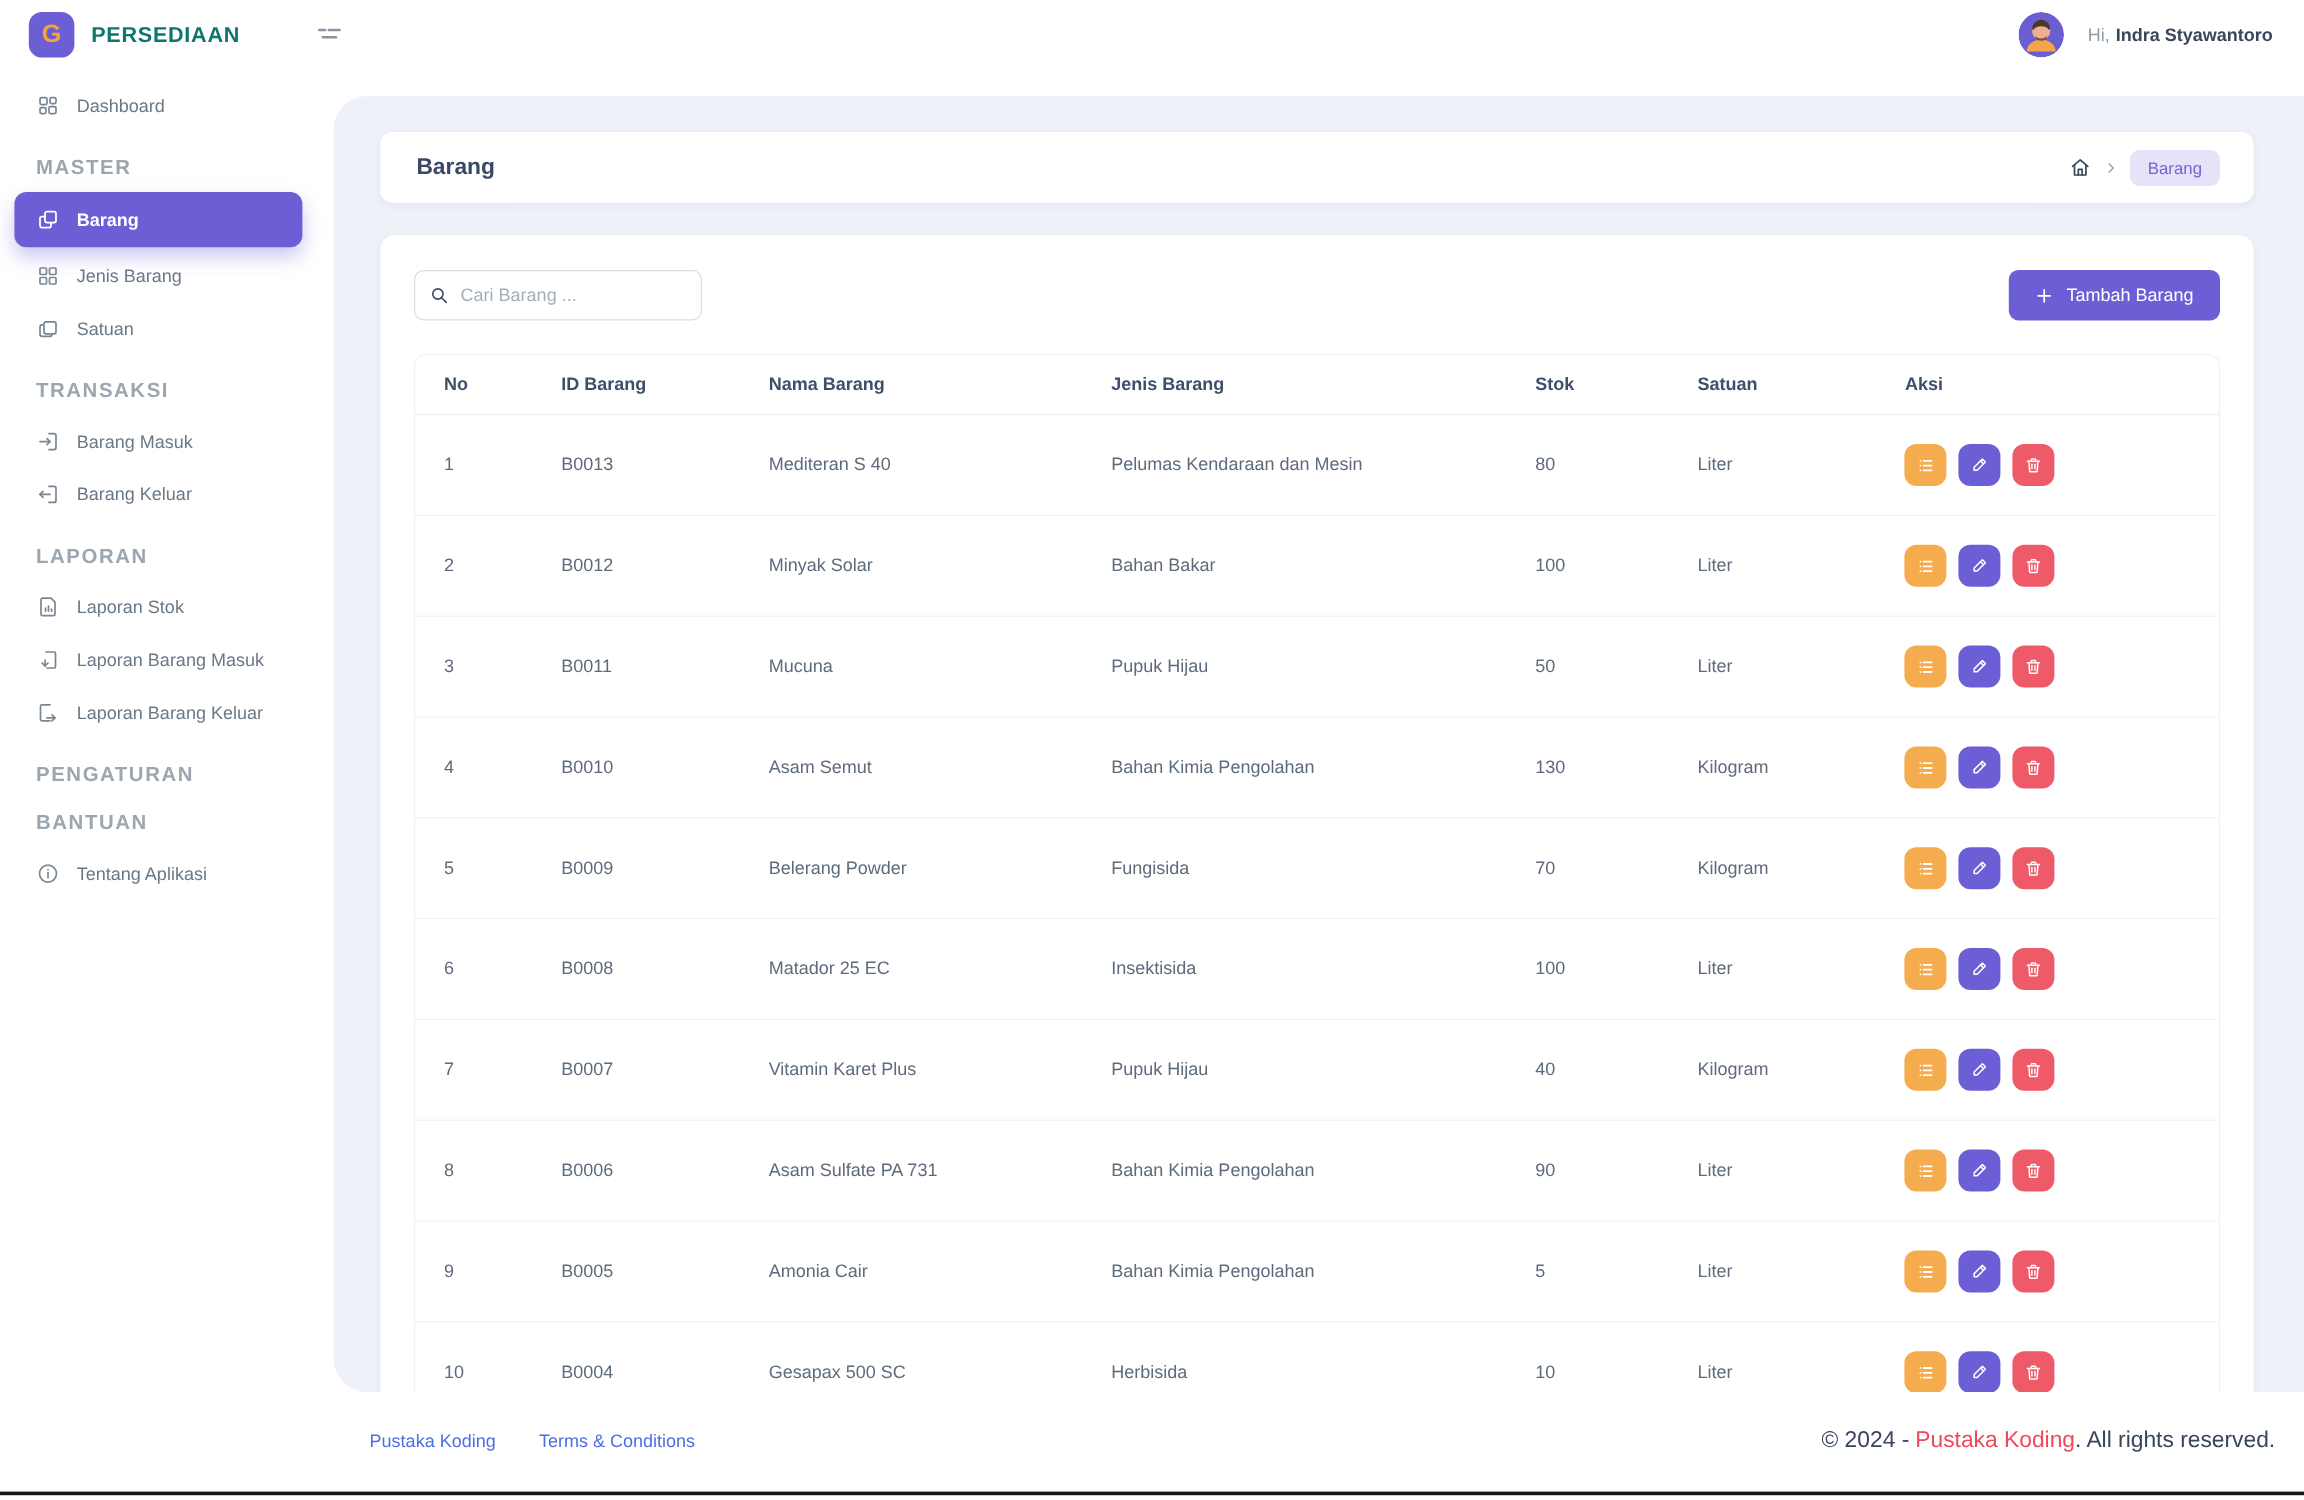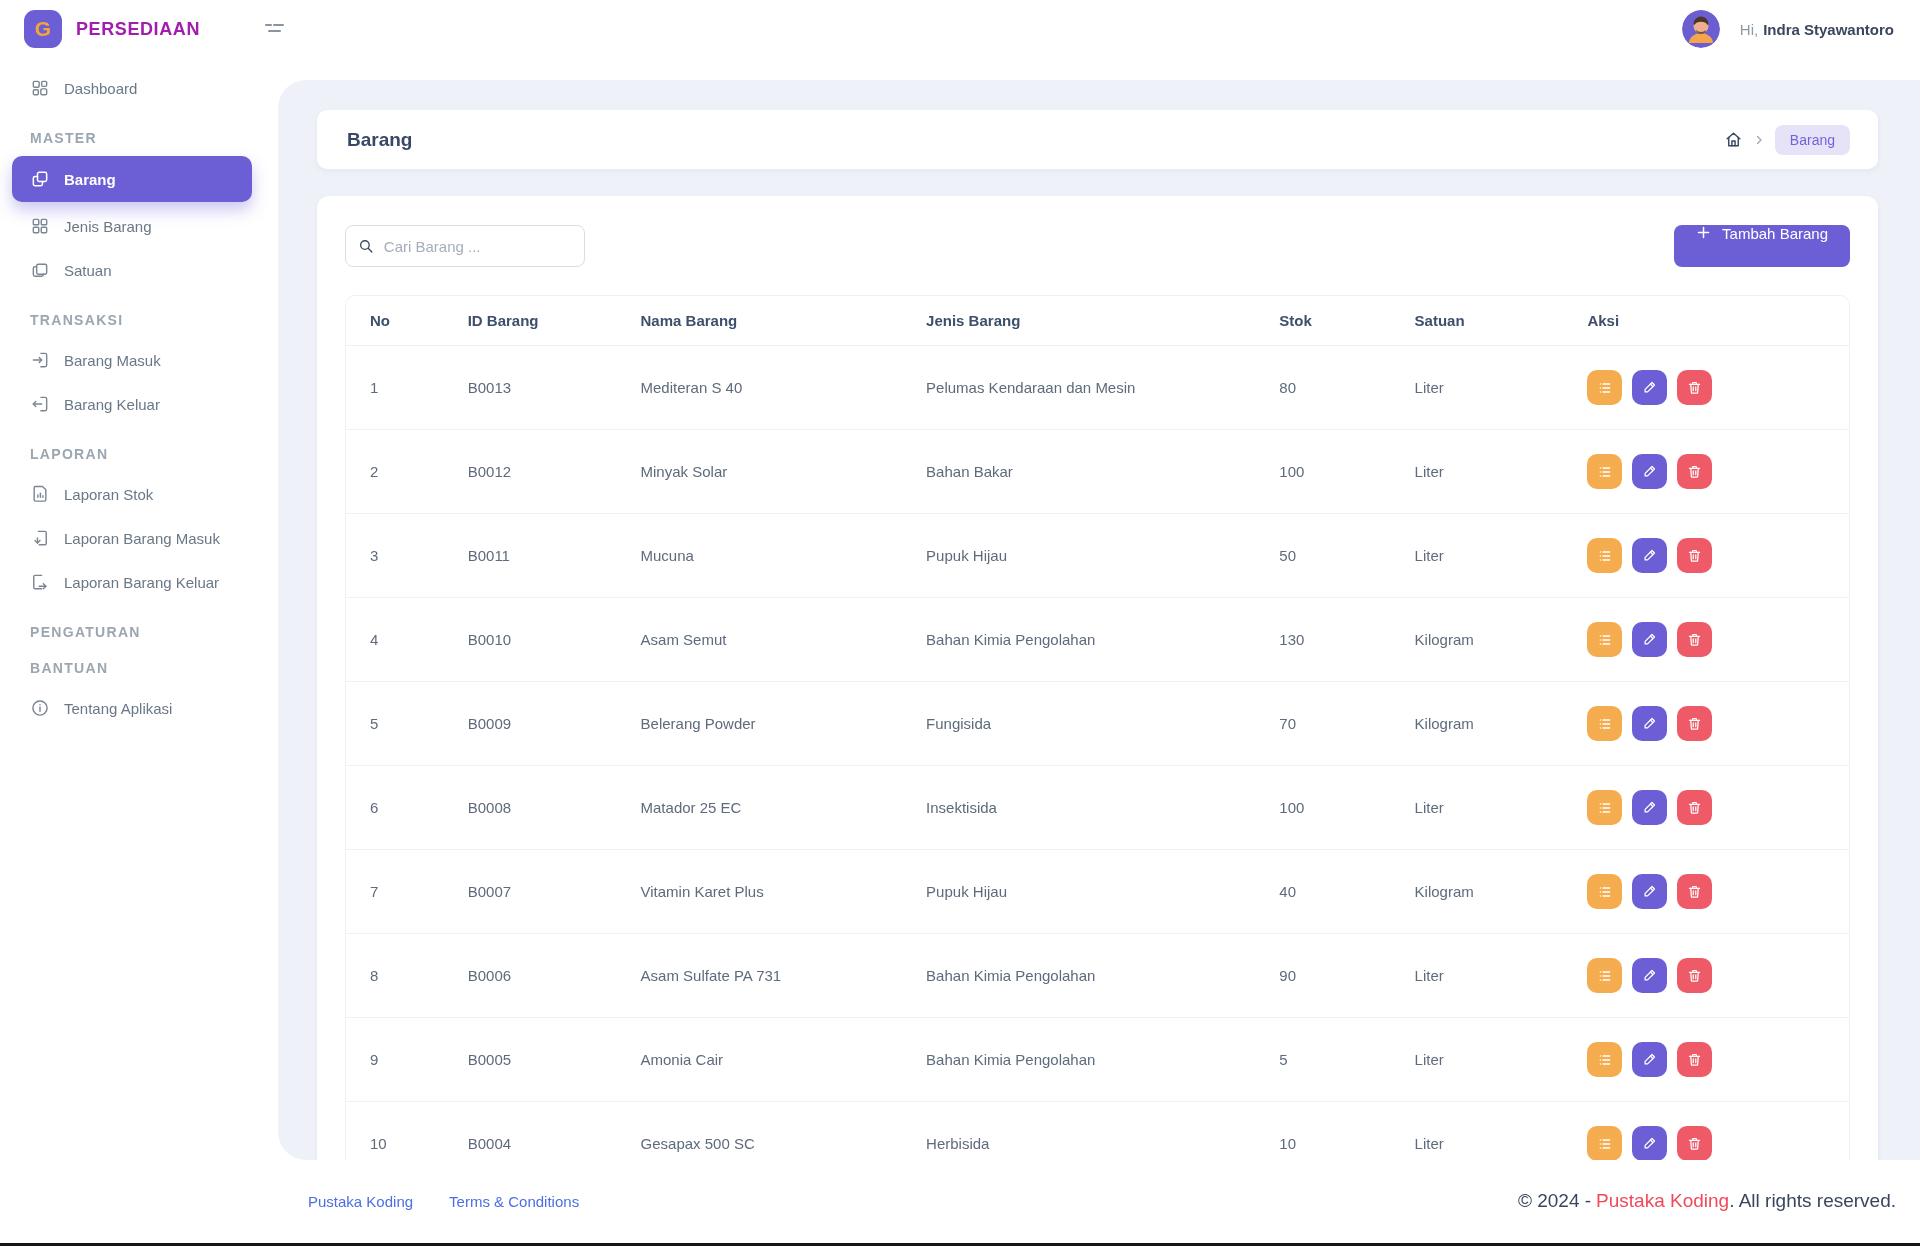--- a/index.html
+++ b/index.html
@@ -11,38 +11,38 @@
   :root{
     --accent:#6C5FD5; --accentSoft:#E6E2F8; --warning:#F5AC4E; --danger:#EE5A68;
     --link:#4D6EE3; --brandRed:#F0495C; --panel:#EEF1F8;
   }
 
   
   .topbar{ height:58px; display:flex; align-items:center; padding:0 26px 0 24px; background:#fff; }
   .logo{ width:38px; height:38px; border-radius:11px; background:var(--accent);
          display:flex; align-items:center; justify-content:center; cursor:pointer;}
   .logo span{ color:#F5A43B; font-size:21px; font-weight:bold; }
-  .brand{ margin-left:14px; font-size:18px; font-weight:bold; color:#a21caf; letter-spacing:.6px; }
+  .brand{ margin-left:14px; font-size:18px; font-weight:bold; color:#0f766e; letter-spacing:.6px; }
   .toggle{ margin-left:62px; background:none; border:none; cursor:pointer; display:flex; }
   .spacer{ flex:1; }
   .userbox{ display:flex; align-items:center; gap:20px; }
   .avatar{ width:38px; height:38px; border-radius:50%; overflow:hidden; cursor:pointer; flex:none;}
   .greet{ font-size:15px; color:#8E99A6; }
   .greet b{ color:#39465E; font-weight:bold; margin-left:5px; }
 
   
   .sidebar{ position:absolute; top:58px; left:0; width:278px; bottom:90px; background:#fff; padding-top:8px; }
   .nav-item{ height:44px; display:flex; align-items:center; gap:14px; padding-left:30px;
              color:#6A7886; font-size:15px; cursor:pointer; }
   .nav-item svg{ stroke:#7A8694; flex:none; }
   .nav-item.active{ background:var(--accent); color:#fff; border-radius:10px;
                     margin:2px 26px 2px 12px; padding-left:18px; height:46px;
                     box-shadow:0 8px 16px rgba(104,94,216,.35); font-weight:bold;}
   .nav-item.active svg{ stroke:#fff; }
-  .nav-head{ margin:20px 0 10px 30px; font-size:14px; font-weight:bold; letter-spacing:1.3px;
+  .nav-head{ margin:20px 0 10px 30px; font-size:17px; font-weight:bold; letter-spacing:1.3px;
              color:#9BA6B1; text-transform:uppercase; }
 
   
   .main{ position:absolute; top:80px; left:278px; right:0; height:1080px;
          background:var(--panel); border-radius:28px 0 0 28px; padding:30px 42px 0 39px; }
 
   .pagehead{ background:#fff; border-radius:10px; height:59px; display:flex; align-items:center;
              justify-content:space-between; padding:0 28px 0 30px;
              box-shadow:0 2px 6px rgba(25,40,70,.05); }
   .pagetitle{ font-size:19px; font-weight:bold; color:#394867; }
@@ -53,21 +53,21 @@
 
   .card{ margin-top:27px; background:#fff; border-radius:12px; padding:29px 28px 44px 28px;
          box-shadow:0 2px 6px rgba(25,40,70,.05); }
   .toolbar{ display:flex; align-items:center; justify-content:space-between; }
   .search{ width:240px; height:42px; border:1px solid #D9DFE6; border-radius:8px;
            display:flex; align-items:center; padding:0 12px; gap:10px; background:#fff; }
   .search input{ border:none; outline:none; font-size:15px; color:#39465E; width:100%;
                  font-family:"Liberation Sans",sans-serif; background:transparent;}
   .search input::placeholder{ color:#A4AEBB; }
   .btn-add{ height:42px; padding:0 22px; background:var(--accent); color:#fff; border:none;
-            border-radius:8px; font-size:15px; display:flex; gap:11px;
+            border-radius:8px; font-size:15px; display:flex; align-items:center; gap:11px;
             cursor:pointer; font-family:"Liberation Sans",sans-serif; }
 
   .tablewrap{ margin-top:28px; border:1px solid #EDF0F4; border-radius:10px; overflow:hidden; }
   table{ width:100%; border-collapse:collapse; }
   th{ text-align:left; padding:16px 24px; font-size:15px; font-weight:bold; color:#3E4F6B;
       border-bottom:1px solid #EDF0F4; background:#fff; }
   td{ padding:24px 24px; font-size:15px; color:#5E6B7C; border-bottom:1px solid #F0F2F6; background:#fff;}
   tr:last-child td{ border-bottom:none; }
   .actions{ display:flex; gap:10px; }
   .act{ width:35px; height:35px; border:none; border-radius:10px; display:flex; align-items:center;

